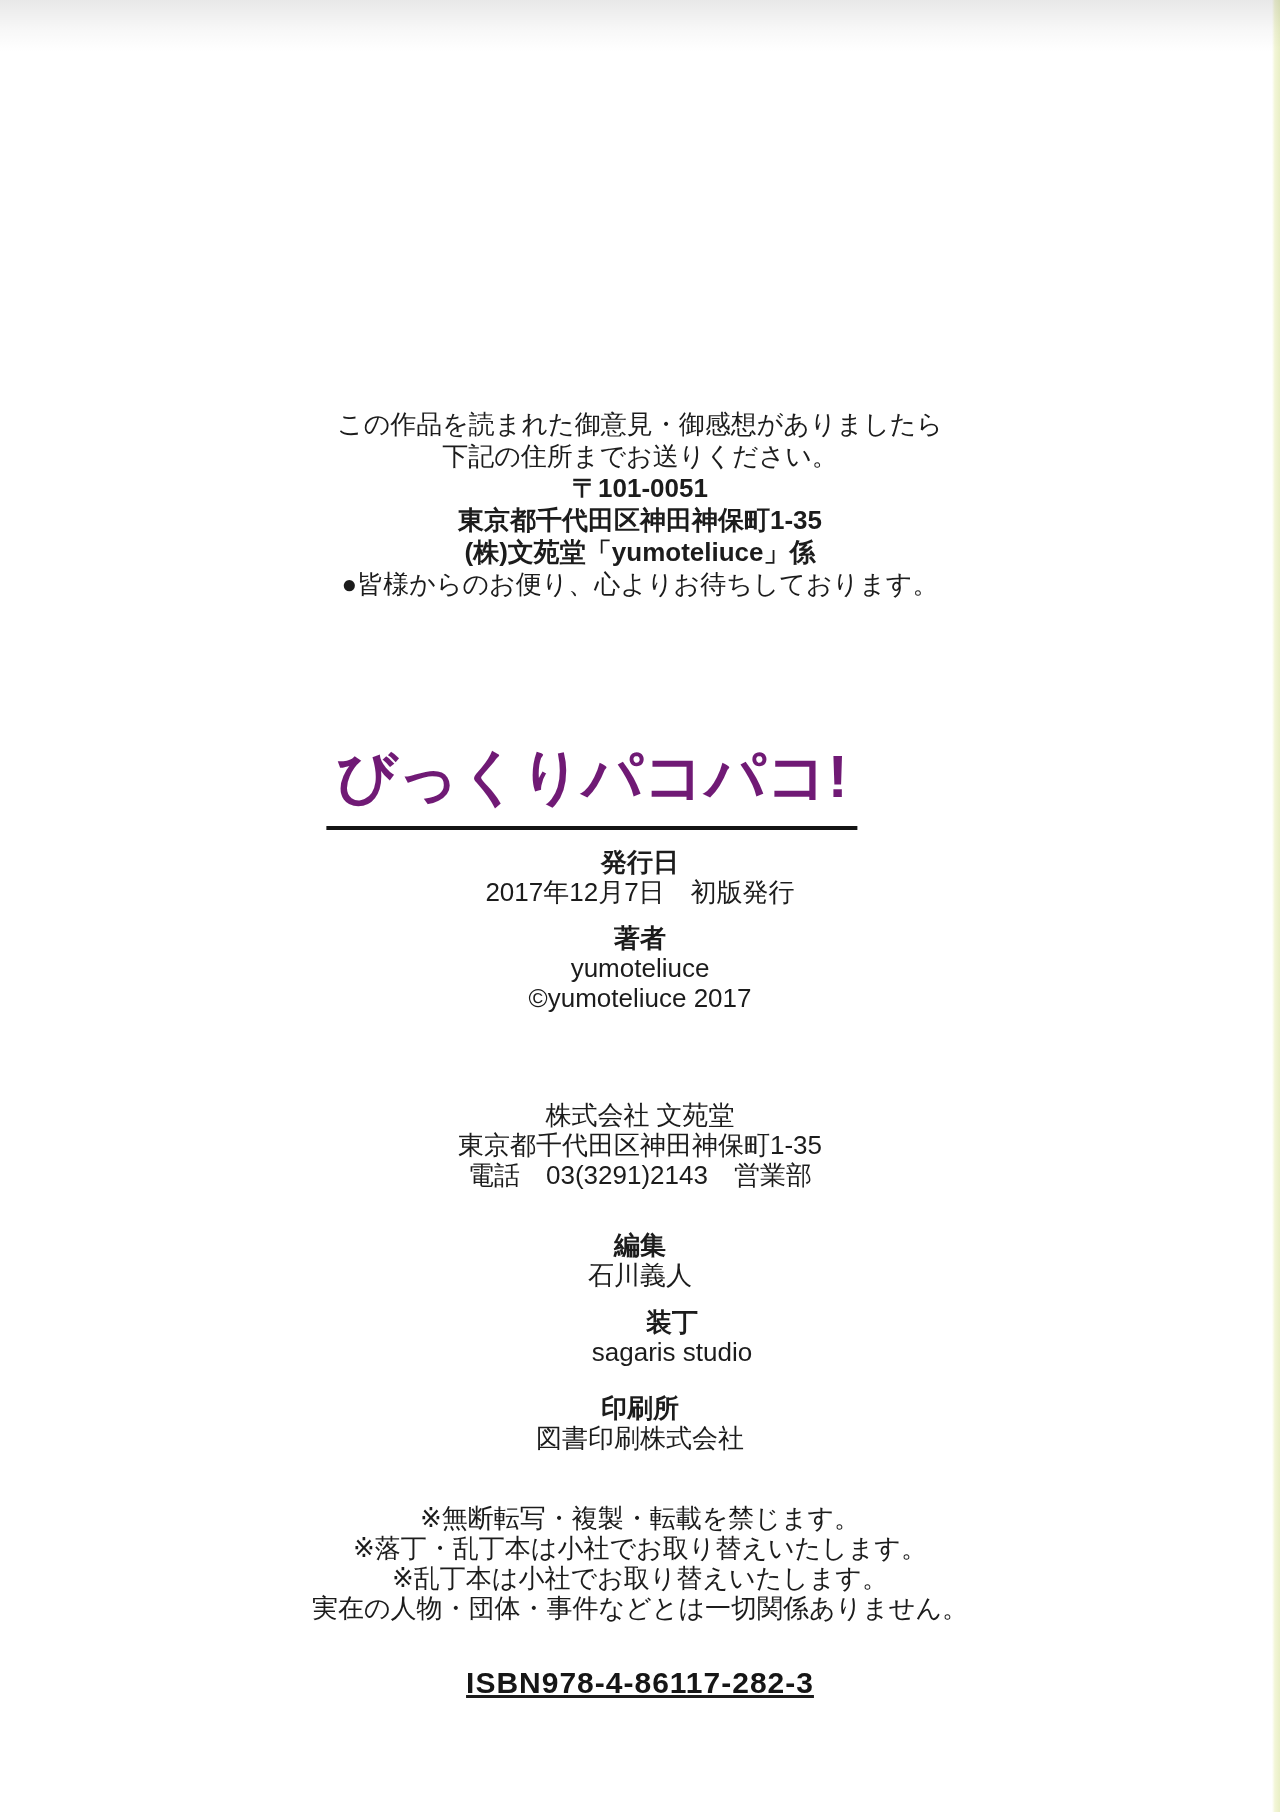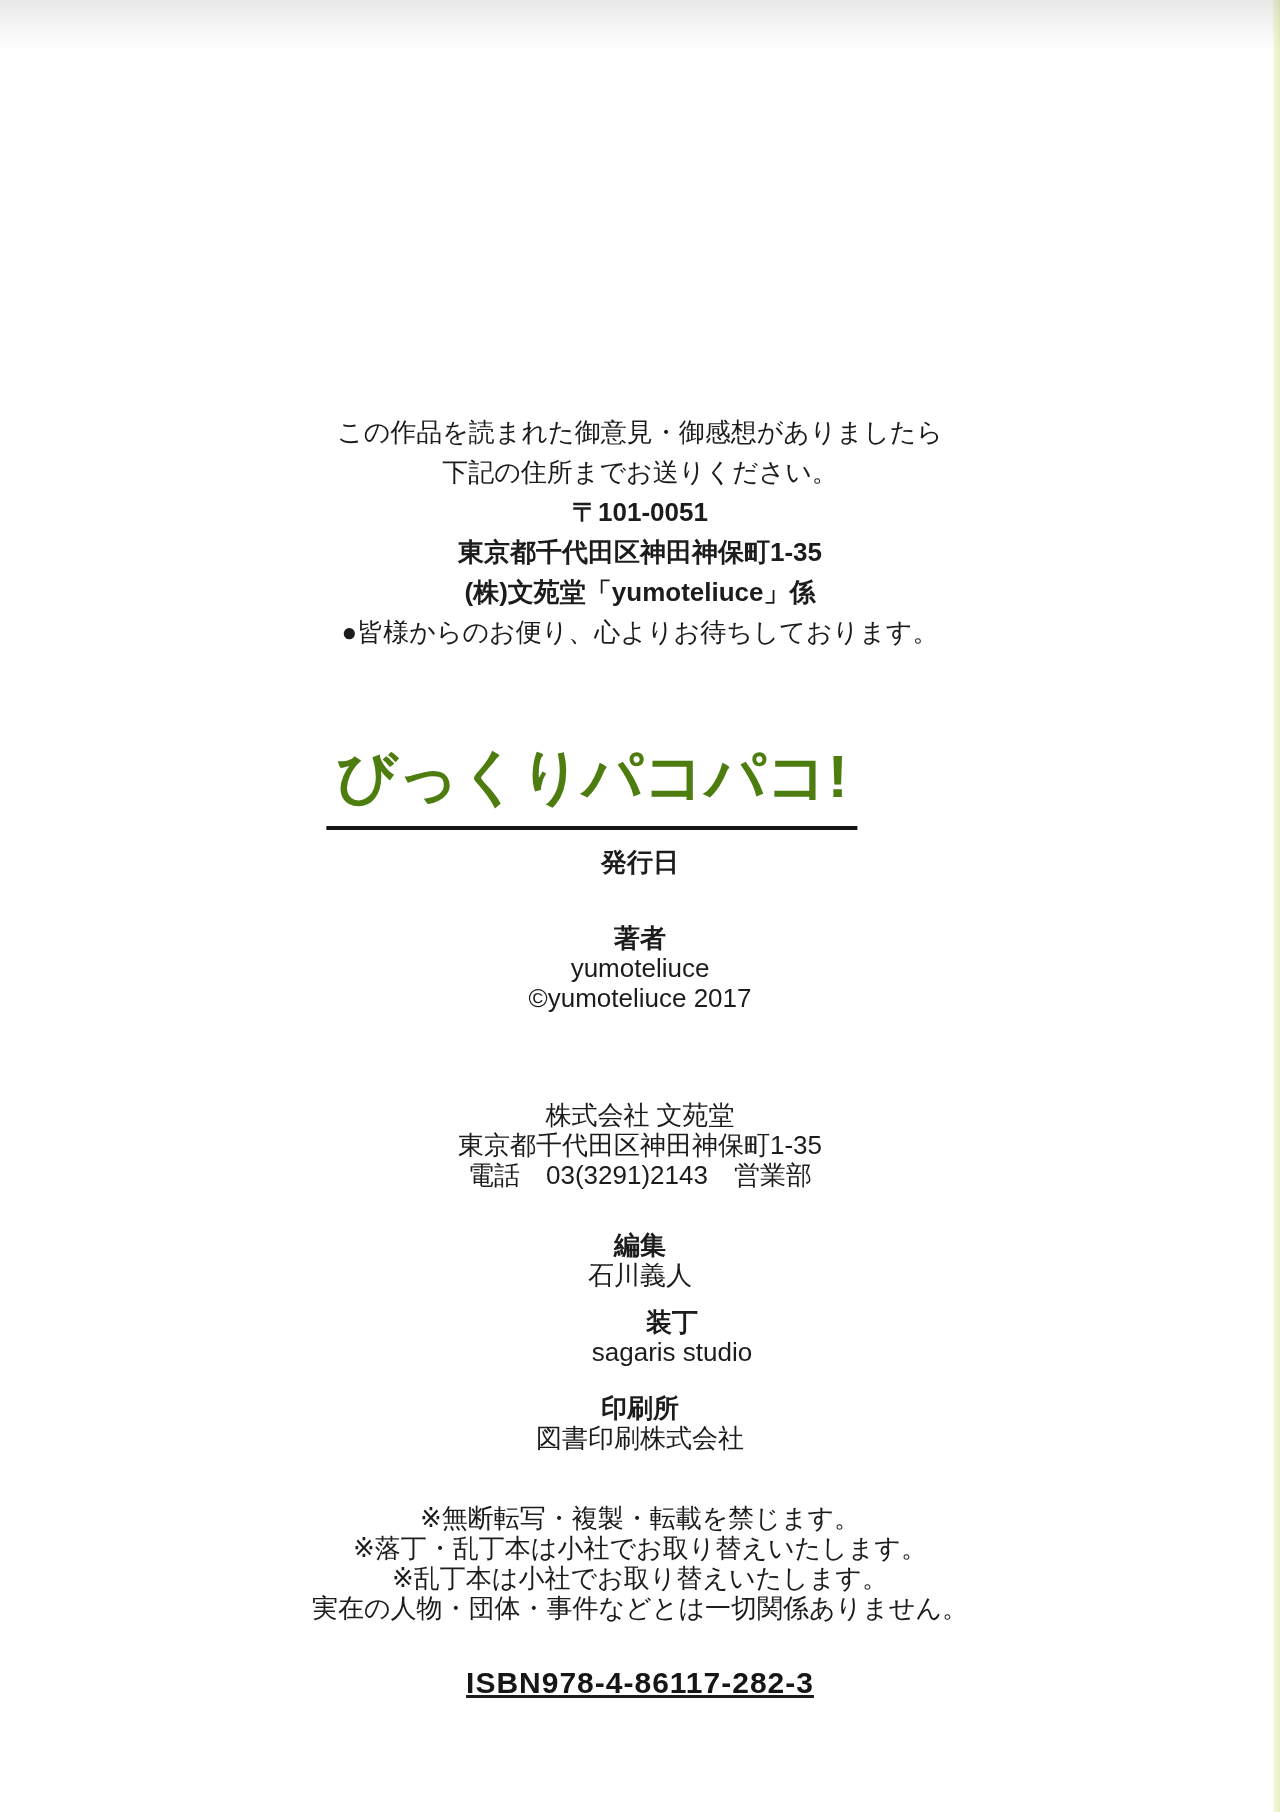--- a/index.html
+++ b/index.html
@@ -39,21 +39,20 @@
     position: absolute;
     left: 0;
     width: 100%;
     text-align: center;
   }
   .line {
     height: 32px;
     line-height: 32px;
     font-size: 26px;
     white-space: pre;
-    margin-top: 8px;
   }
   .line30 {
     height: 30px;
     line-height: 30px;
     font-size: 26px;
     white-space: pre;
   }
   .bold { font-weight: bold; }
   #feedback-block { top: 408px; }
   #title-block {
@@ -62,21 +61,21 @@
     left: 50%;
     transform: translateX(calc(-50% - 48px));
     text-align: center;
     z-index: 2;
   }
   #book-title {
     display: inline-block;
     font-size: 60px;
     line-height: 82px;
     font-weight: bold;
-    color: #4d7c0f;
+    color: #701a75;
     letter-spacing: 0px;
     border-bottom: 4px solid #141414;
     padding: 0 10px 8px 10px;
     white-space: pre;
   }
   .label {
     font-weight: bold;
     font-size: 26px;
   }
   #group-date   { top: 847px; }
@@ -113,20 +112,21 @@
     <div class="line bold">(株)文苑堂「yumoteliuce」係</div>
     <div class="line">●皆様からのお便り、心よりお待ちしております。</div>
   </div>
 
   <div id="title-block">
     <div id="book-title">びっくりパコパコ!</div>
   </div>
 
   <div id="group-date" class="block">
     <div class="line30 label">発行日</div>
+    <div class="line30">2017年12月7日　初版発行</div>
   </div>
 
   <div id="group-author" class="block">
     <div class="line30 label">著者</div>
     <div class="line30">yumoteliuce</div>
     <div class="line30">©yumoteliuce 2017</div>
   </div>
 
 
   <div id="group-pub" class="block">

